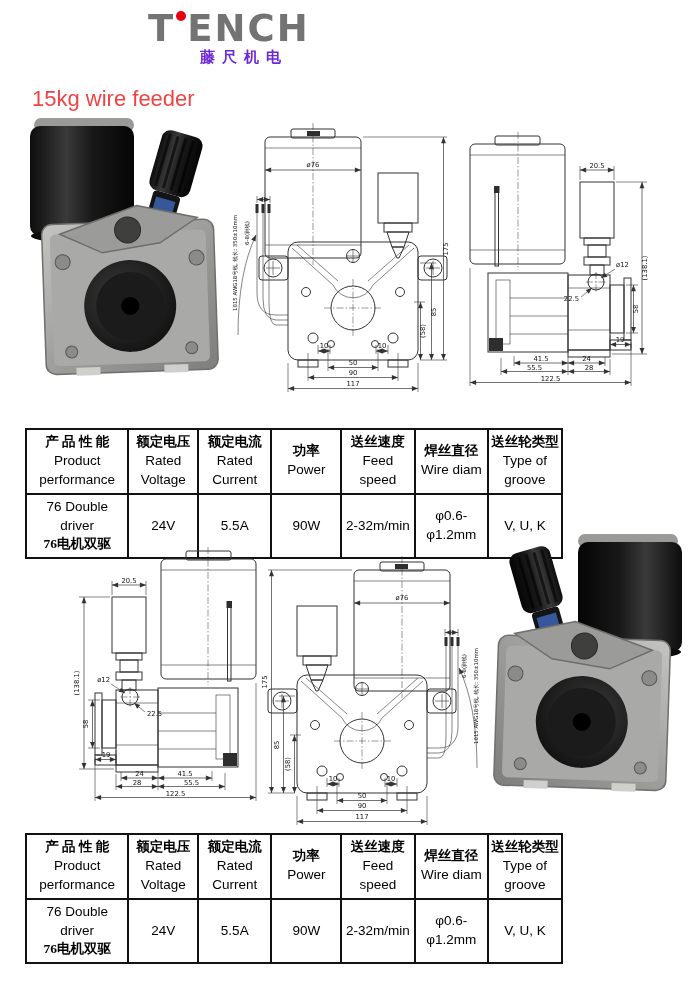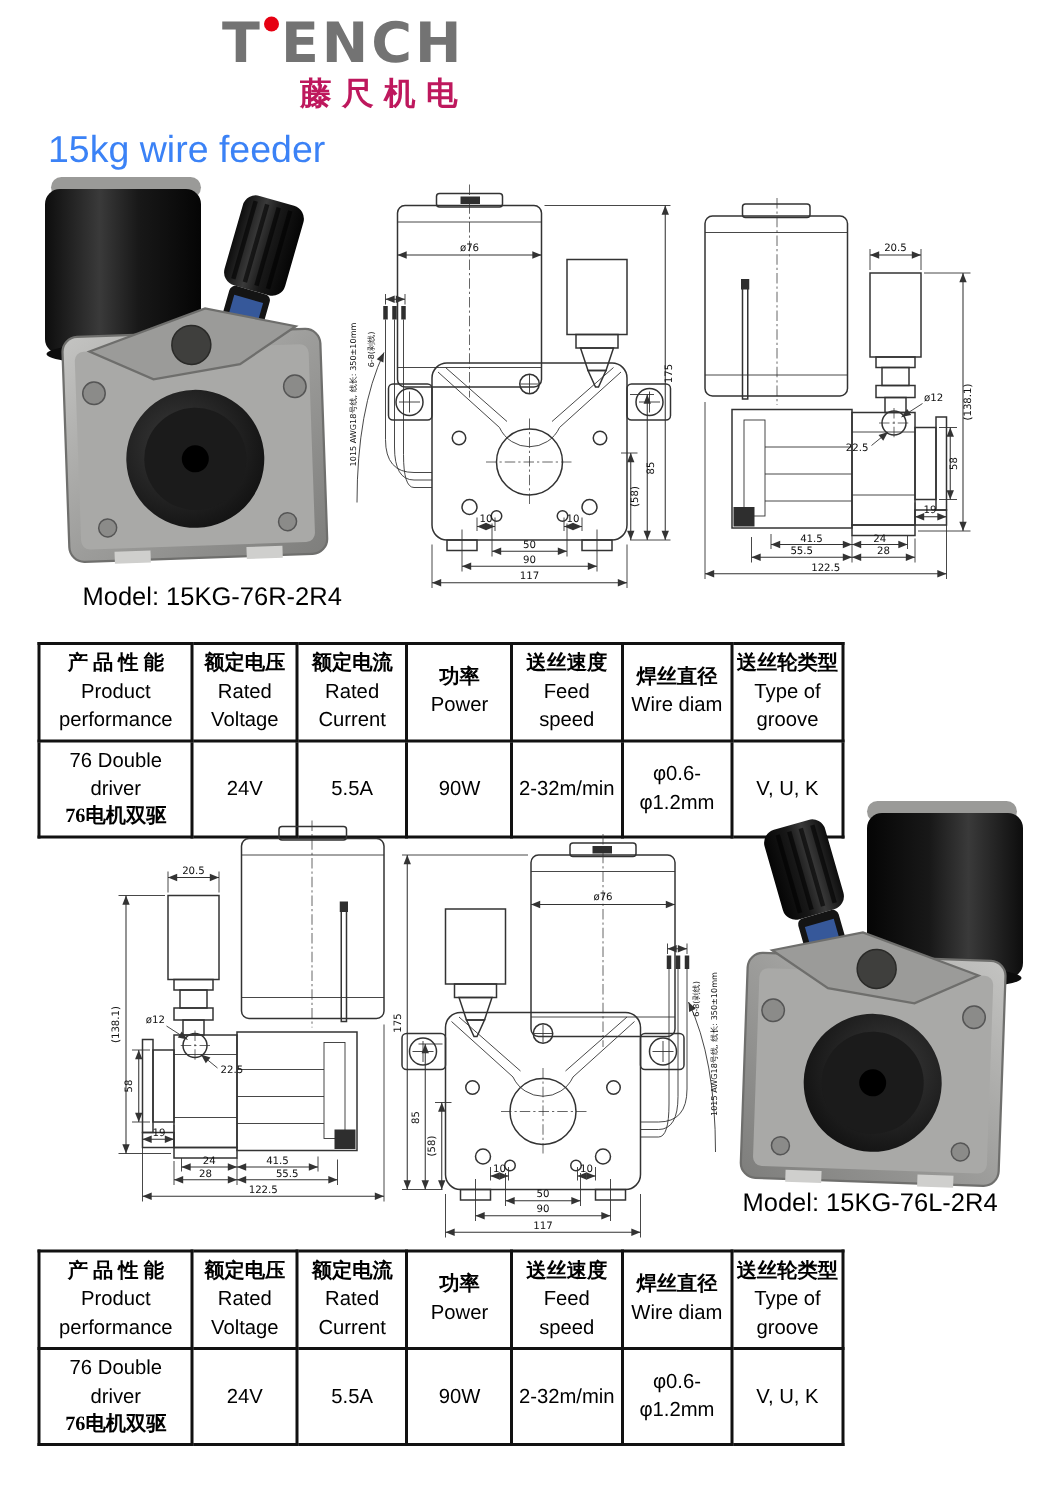--- a/index.html
+++ b/index.html
@@ -4,24 +4,24 @@
 <style>
   html,body{margin:0;padding:0;background:#fff;}
   .page{position:relative;width:700px;height:1000px;background:#fff;overflow:hidden;
         font-family:"Liberation Sans",sans-serif;color:#000;}
   
   .logo{position:absolute;left:148px;top:10px;width:220px;}
   .logo-en{font-family:"DejaVu Sans",sans-serif;font-weight:800;font-size:37px;
            letter-spacing:2px;color:#737373;line-height:1;}
   .logo-en .dot{display:inline-block;width:10px;height:10px;border-radius:50%;
                 background:#e60012;vertical-align:top;margin:1px 1px 0 1px;}
-  .logo-cn{font-family:"DejaVu Sans",sans-serif;font-weight:700;font-size:21px;
-           letter-spacing:7px;color:#be185d;padding-left:52px;margin-top:1px;}
+  .logo-cn{font-family:"DejaVu Sans",sans-serif;font-weight:700;font-size:15px;
+           letter-spacing:7px;color:#6d28d9;padding-left:52px;margin-top:1px;}
   
-  .title{position:absolute;left:32px;top:86px;font-size:25px;color:#3b82f6;}
+  .title{position:absolute;left:32px;top:86px;font-size:22px;color:#ef4444;}
   .model{position:absolute;font-size:17px;color:#000;}
   .model.m1{left:55px;top:388px;}
   .model.m2{left:495px;top:792px;}
   
   .art{position:absolute;}
   
   table.spec{position:absolute;left:25px;border-collapse:collapse;table-layout:fixed;
              width:538px;background:#fff;}
   table.spec.t1{top:428px;} table.spec.t2{top:833px;}
   table.spec td{border:2px solid #111;text-align:center;vertical-align:middle;
@@ -271,21 +271,20 @@
     <text class="dt" x="121" y="170.5" style="text-anchor:end">22.5</text>
     <text class="dt" transform="rotate(-90 180 179)" x="180" y="179">58</text>
     <text class="dt" x="162" y="212">19</text>
     <text class="dt" x="128.5" y="231">24</text>
     <text class="dt" x="131" y="239.5">28</text>
     <text class="dt" x="83" y="231">41.5</text>
     <text class="dt" x="76.5" y="239.5">55.5</text>
     <text class="dt" x="92.5" y="250.5">122.5</text>
   </svg>
 
-  <div class="model m1">Model: 15KG-76R-2R4</div>
 
   <table class="spec t1">
     <colgroup>
       <col style="width:19.1%">
         <col style="width:13%">
         <col style="width:13.7%">
       <col style="width:13%">
         <col style="width:13.7%">
         <col style="width:13.7%">
         <col style="width:13.8%">
@@ -363,21 +362,20 @@
     <text class="dt" x="110" y="280">90</text>
     <text class="dt" x="110" y="291">117</text>
     <text class="nt" transform="rotate(-90 226 168)" x="226" y="168">1015 AWG18号线, 线长: 350±10mm</text>
     <text class="nt" transform="rotate(-90 214 138)" x="214" y="138">6-8(剥线)</text>
   </svg>
 
   <svg class="art" style="left:478px;top:526px" width="222" height="272" viewBox="0 0 222 272">
     <use href="#gPhoto" transform="translate(222,0) scale(-1,1)"></use>
   </svg>
 
-  <div class="model m2">Model: 15KG-76L-2R4</div>
 
   <table class="spec t2">
     <colgroup>
       <col style="width:19.1%">
         <col style="width:13%">
         <col style="width:13.7%">
       <col style="width:13%">
         <col style="width:13.7%">
         <col style="width:13.7%">
         <col style="width:13.8%">

